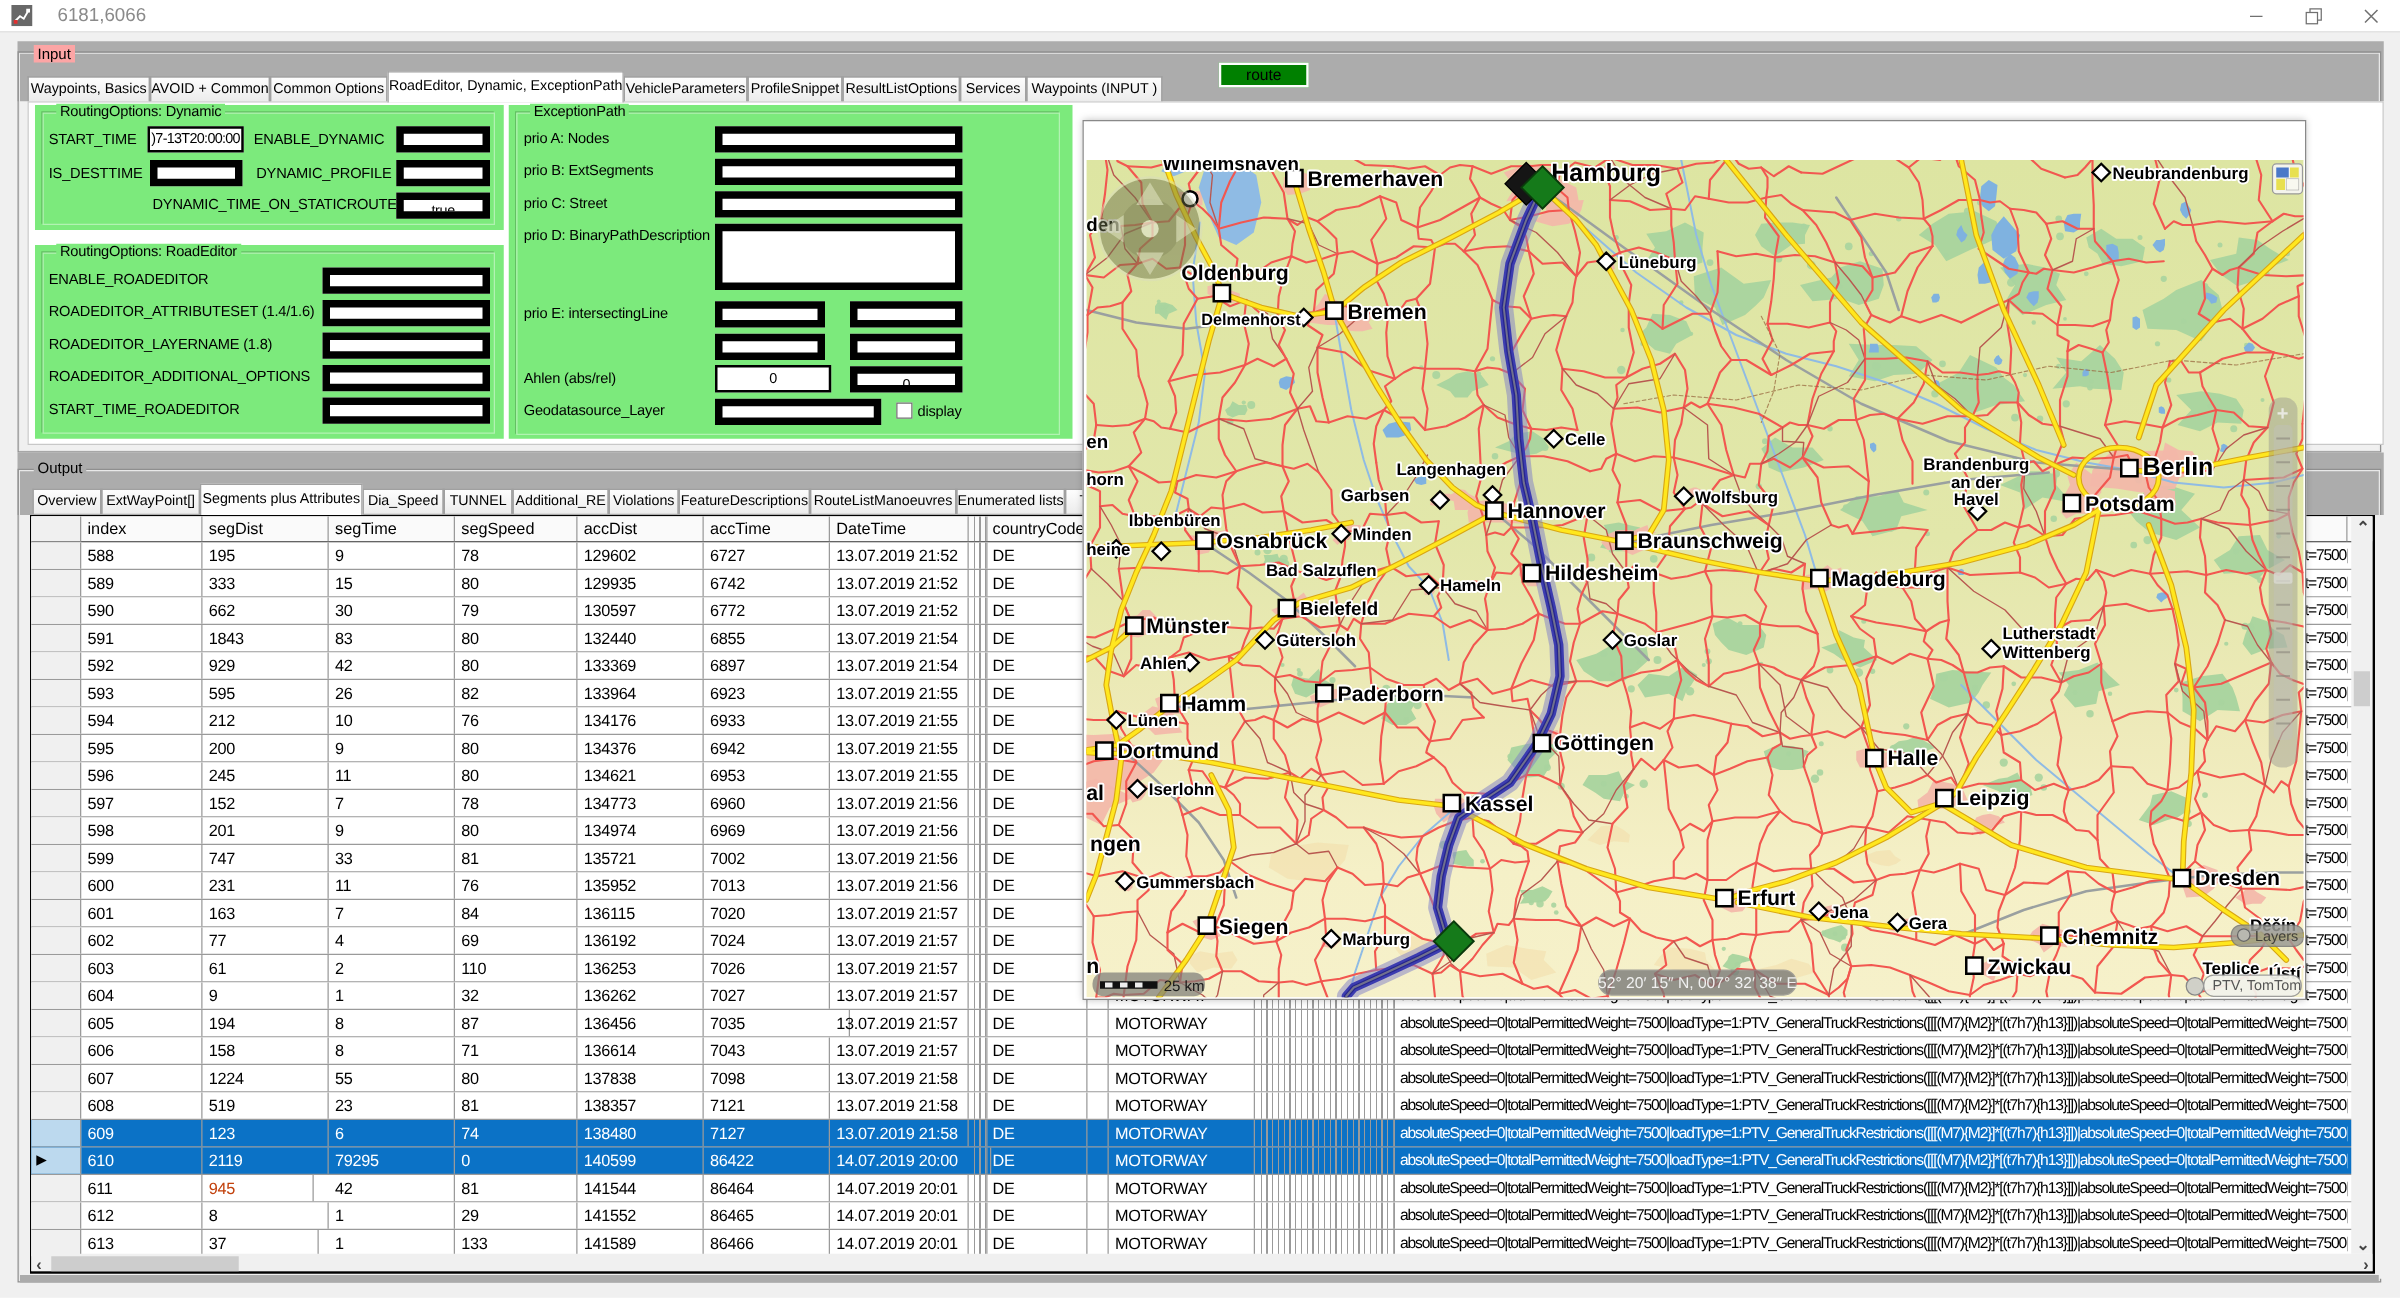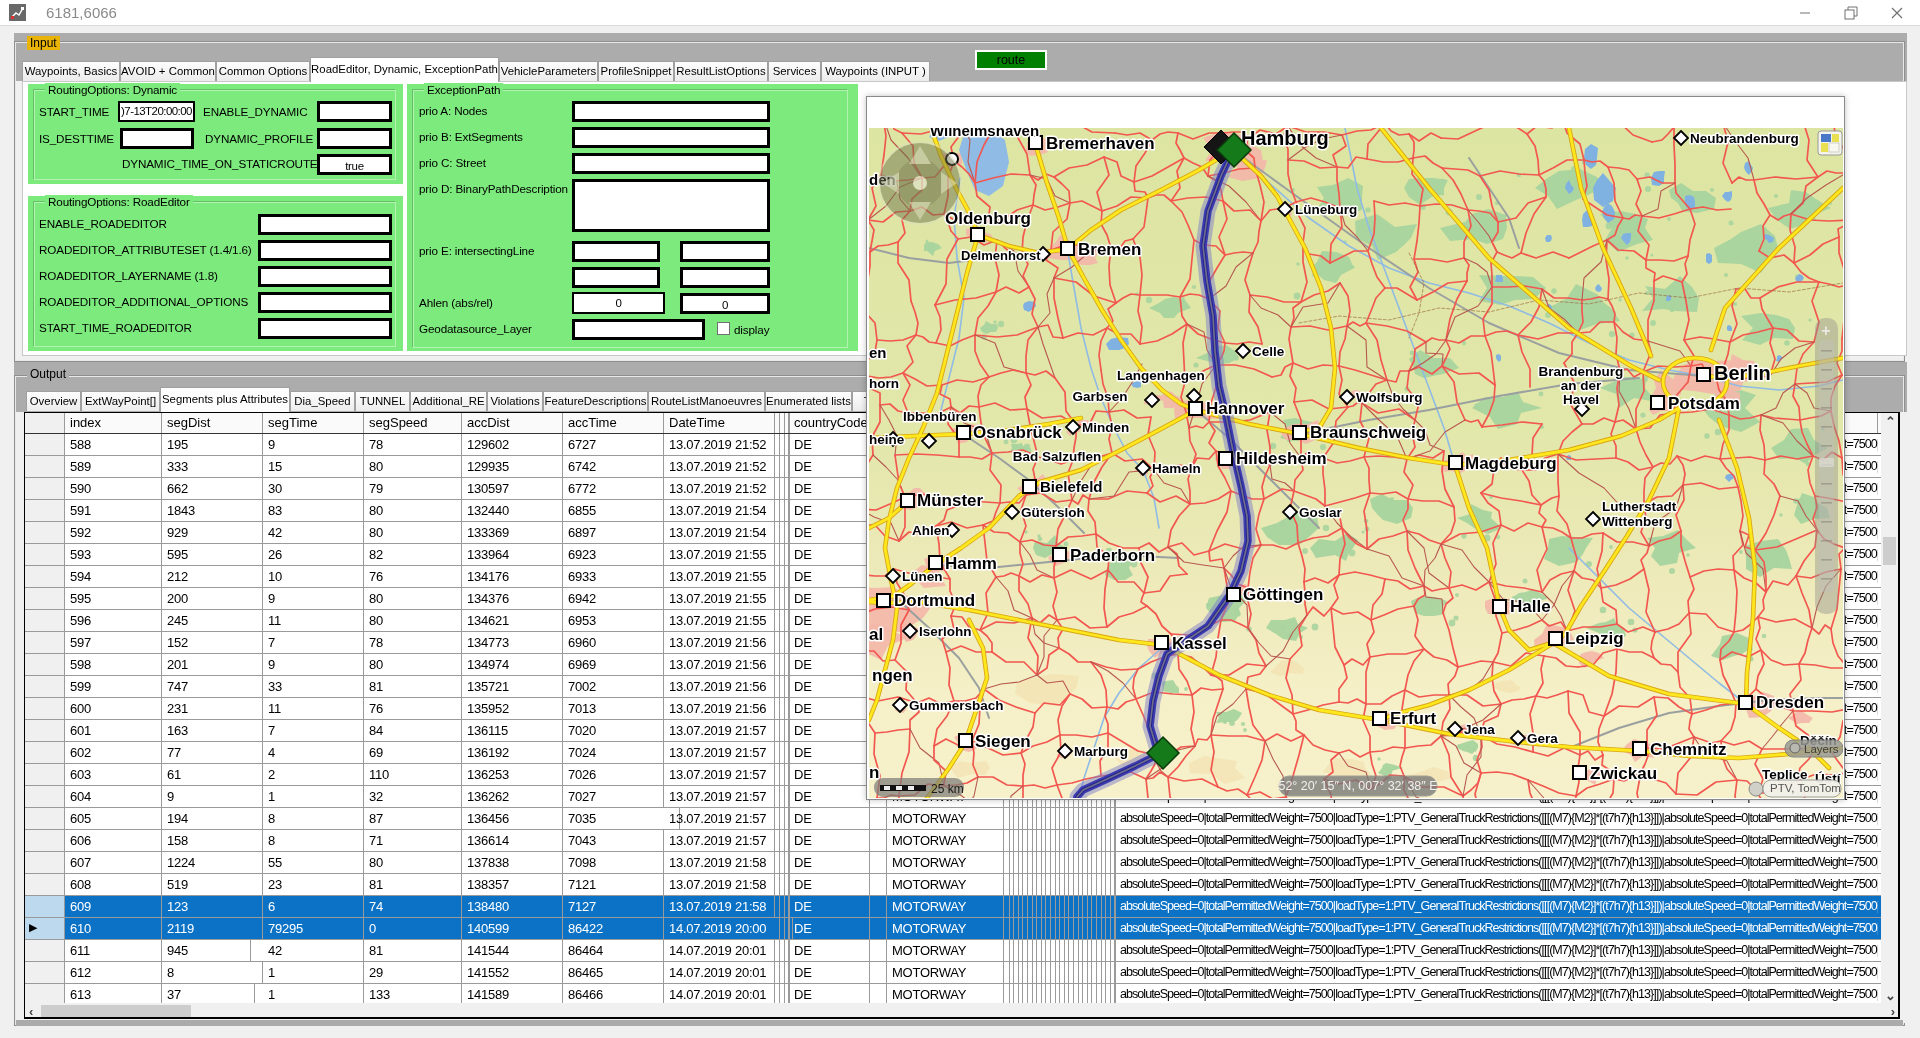--- a/index.html
+++ b/index.html
@@ -17,21 +17,21 @@
 .tab { position:absolute; top:61px; height:20px; border:1px solid #a0a0a0; border-bottom:none;
   font-size:11.4px; text-align:center; line-height:19px; color:#000; background:linear-gradient(#fdfdfd,#ececec);
   white-space:nowrap; overflow:hidden; }
 .tab.sel { top:57px; height:25px; background:#fff; z-index:3; line-height:23px; }
 #outtabs .tab { top:391px; height:20px; }
 #outtabs .tab.sel { top:387px; height:25px; background:#fdfdfd; line-height:22px; }
 
 .green { position:absolute; background:#7cea7c; }
 .ggroup { position:absolute; border:1px solid #b2f2b2; box-shadow:-1px -1px 0 #62c062; }
 .flabel { position:absolute; font-size:11.7px; color:#000; white-space:nowrap; letter-spacing:-0.15px; }
-.field { position:absolute; background:#fff; border:3px solid #000000; font-size:11.5px; padding-left:1px; white-space:nowrap; overflow:hidden; letter-spacing:-0.3px; }
+.field { position:absolute; background:#fff; border:6px solid #000000; font-size:11.5px; padding-left:1px; white-space:nowrap; overflow:hidden; letter-spacing:-0.3px; }
 .field.focus { border:2px solid #000; }
 
 #outband { position:absolute; left:14px; top:362px; width:1893px; height:50px; background:#acacac; }
 #outpage { position:absolute; left:22px; top:412px; width:1885px; height:611px; background:#f0f0f0; }
 
 #grid { position:absolute; left:24px; top:412px; width:1876px; height:607px; background:#fff; border-style:solid;border-color:#000;border-width:1px 2px 2px 1px; overflow:hidden; }
 .thead { position:absolute; left:0; top:0; width:1873px; height:21px; background:#fafafa; border-bottom:1px solid #333; }
 .hc { position:absolute; top:0; height:20px; border-right:1px solid #9a9a9a; font-size:13px; padding:2px 0 0 4px; overflow:hidden; white-space:nowrap; }
 .rowhdr-h { position:absolute; left:0; top:0; width:40px; height:20px; background:#f0f0f0; border-right:1px solid #9a9a9a; }
 .row { position:absolute; left:0; width:1871px; height:22px; border-bottom:1px solid #9a9a9a; }
@@ -72,21 +72,21 @@
       <rect x="17" y="10" width="9" height="9" fill="none" stroke="#707070"></rect>
       <path d="M20 10 v-3 h9 v9 h-3" fill="none" stroke="#707070"></path>
     </svg>
   <svg class="winbtn" style="right:0" width="46" height="26">
       <path d="M18 8 L28 18 M28 8 L18 18" stroke="#707070" stroke-width="1.2"></path>
     </svg>
 </div>
 
 <div id="inputband"></div>
 <div class="etchbox" style="left:14px;top:41px;width:1891px;height:321px;"></div>
-<div class="grouplabel" style="left:27px;top:36px;background:#eab308;padding:0 3px;">Input</div>
+<div class="grouplabel" style="left:27px;top:36px;background:#fca5a5;padding:0 3px;">Input</div>
 <div id="inputpage"></div>
 <div id="intabs">
     <div class="tab " style="left:22px;width:98px">Waypoints, Basics</div>
     <div class="tab " style="left:120px;width:96px">AVOID + Common</div>
     <div class="tab " style="left:216px;width:94px">Common Options</div>
     <div class="tab sel " style="left:310px;width:189px">RoadEditor, Dynamic, ExceptionPath</div>
     <div class="tab " style="left:499px;width:99px">VehicleParameters</div>
     <div class="tab " style="left:598px;width:76px">ProfileSnippet</div>
     <div class="tab " style="left:674px;width:94px">ResultListOptions</div>
     <div class="tab " style="left:768px;width:53px">Services</div>
@@ -548,21 +548,21 @@
         <div class="c thin1" style="left:751px;width:14px"></div>
         <div class="c" style="left:765px;width:80px;color:#fff">DE</div>
         <div class="c" style="left:846px;width:16px"></div>
         <div class="c" style="left:863px;width:116px;color:#fff">MOTORWAY</div>
         <div class="c thin2" style="left:980px;width:111px"></div>
         <div class="c long" style="left:1091px;width:762px;color:#fff">absoluteSpeed=0|totalPermittedWeight=7500|loadType=1:PTV_GeneralTruckRestrictions([[[(M7){M2}]*[(t7h7){h13}]])|absoluteSpeed=0|totalPermittedWeight=7500|loadT</div>
       </div>
       <div class="row" style="top:527px;background:#fff">
         <div class="rowhdr" style="background:#f0f0f0"></div>
         <div class="c" style="left:41px;width:96px;color:#000">611</div>
-        <div class="c" style="left:138px;width:88px;color:#000000">945</div>
+        <div class="c" style="left:138px;width:88px;color:#c2410c">945</div>
         <div class="c" style="left:239px;width:100px;color:#000">42</div>
         <div class="c" style="left:340px;width:97px;color:#000">81</div>
         <div class="c" style="left:438px;width:100px;color:#000">141544</div>
         <div class="c" style="left:539px;width:100px;color:#000">86464</div>
         <div class="c" style="left:640px;width:110px;color:#000">14.07.2019 20:01</div>
         <div class="c thin1" style="left:751px;width:14px"></div>
         <div class="c" style="left:765px;width:80px;color:#000">DE</div>
         <div class="c" style="left:846px;width:16px"></div>
         <div class="c" style="left:863px;width:116px;color:#000">MOTORWAY</div>
         <div class="c thin2" style="left:980px;width:111px"></div>

